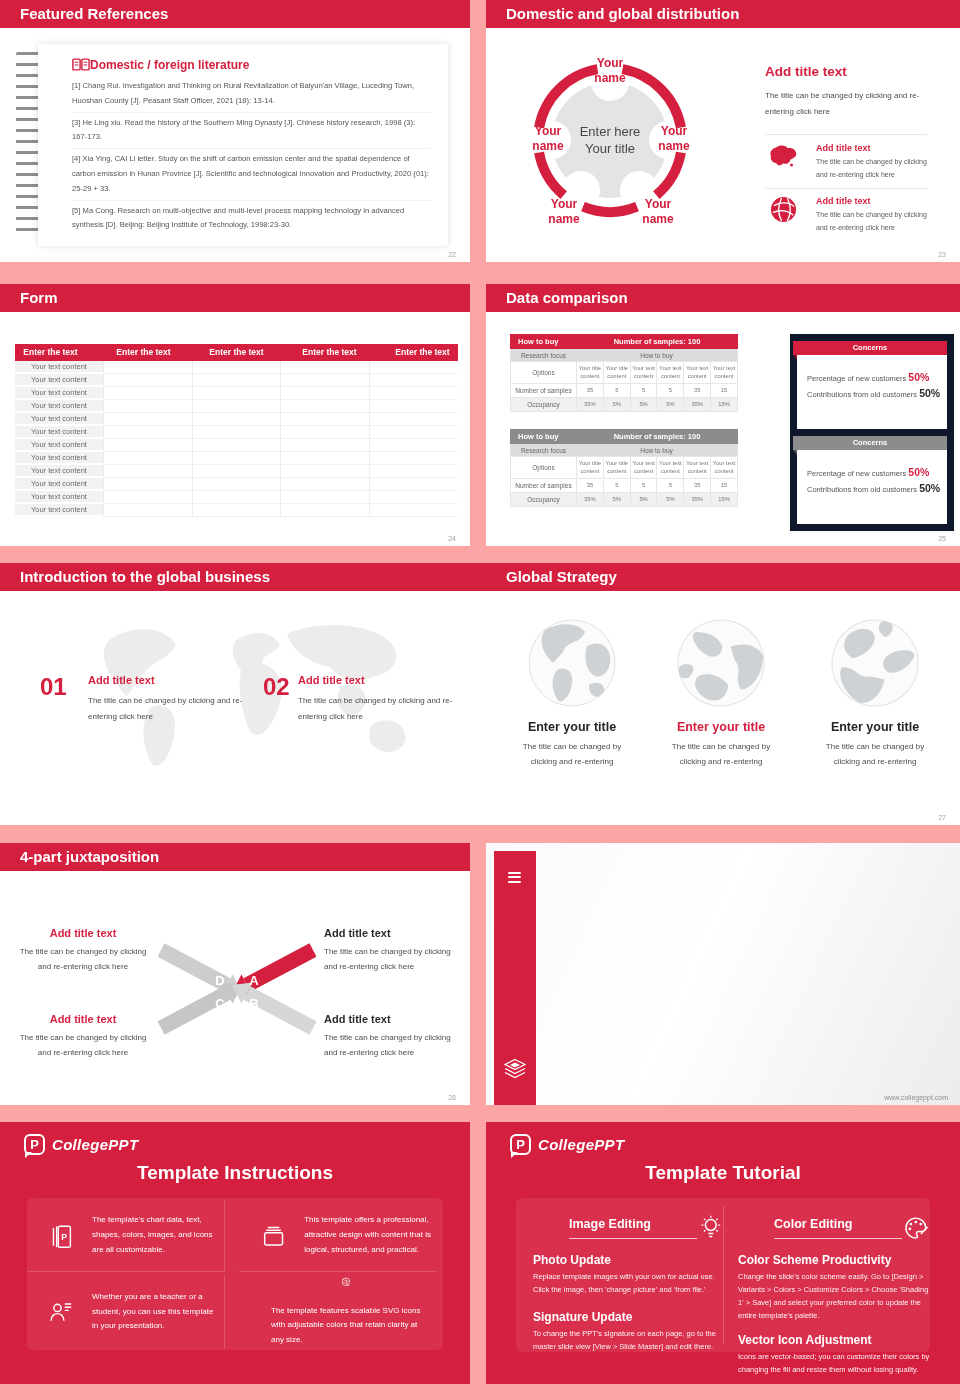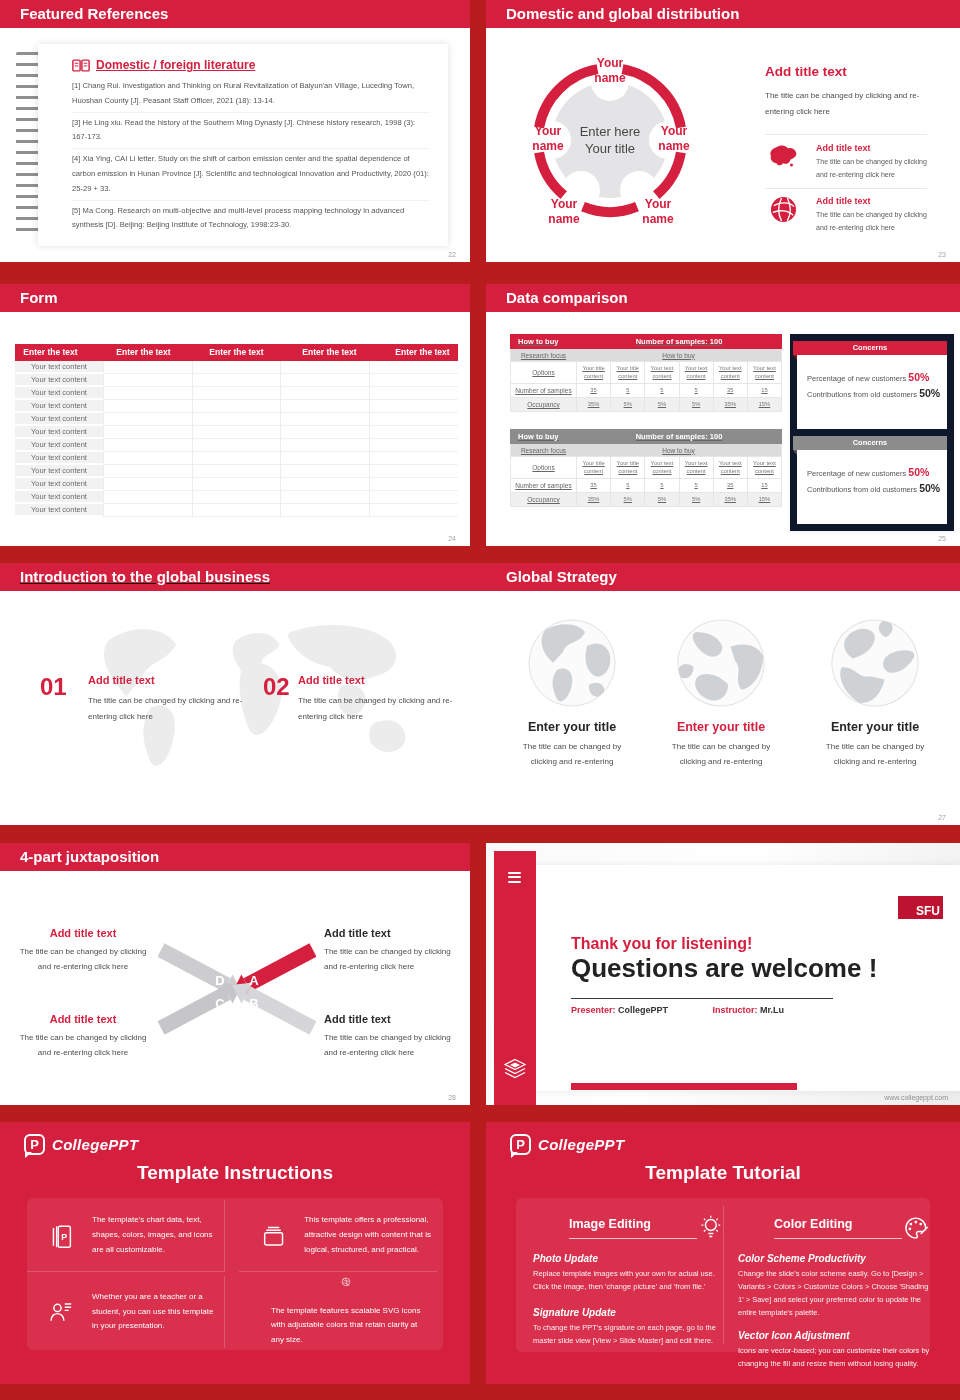--- a/index.html
+++ b/index.html
@@ -1,47 +1,47 @@
 <!DOCTYPE html>
 <html><head>
 <meta charset="utf-8">
 <style>
   :root{ --red:#d51f3e; --redDark:#a8152f; --grayHdr:#8c8c8c; }
   html,body{margin:0;padding:0;}
   body{font-family:"Liberation Sans",sans-serif;}
-  .sheet{position:relative;width:960px;height:1400px;background:#b91c1c;overflow:hidden;}
+  .sheet{position:relative;width:960px;height:1400px;background:#fca5a5;overflow:hidden;}
   .abs{position:absolute;}
   .slide{position:absolute;width:474px;height:262px;background:#fff;overflow:hidden;}
   .bar{height:28px;background:var(--red);color:#fff;font-size:15px;font-weight:bold;line-height:28px;padding-left:20px;}
   .pg{position:absolute;right:14px;bottom:4px;font-size:7px;color:#a3a3a3;}
   .rt{color:var(--red);font-weight:bold;}
   .dt{color:#2b2b2b;font-weight:bold;}
   .body-sm{font-size:8px;color:#4d4d4d;line-height:1.95;}
   
   .refcard{position:absolute;left:38px;top:44px;right:22px;bottom:16px;background:#fff;box-shadow:0 0 7px rgba(0,0,0,.13);padding:12px 18px 6px 34px;box-sizing:border-box;}
   .spiral{position:absolute;left:16px;top:52px;width:24px;bottom:24px;background:repeating-linear-gradient(to bottom,#8f8f8f 0 3px,rgba(0,0,0,0) 3px 11px);border-radius:2px;}
-  .refttl{font-size:12px;display:flex;align-items:flex-end;gap:6px;margin:2px 0 4px 0;text-decoration:underline;}
+  .refttl{font-size:12px;display:flex;align-items:flex-start;gap:0;margin:2px 0 4px 0;}
   .refs p{font-size:7.6px;color:#555;line-height:1.95;margin:0;padding:3px 0;border-bottom:1px solid #f1f1f1;}
   .refs p:last-child{border-bottom:none;}
   
   .nname{position:absolute;width:44px;text-align:center;font-size:12px;font-weight:bold;color:var(--red);line-height:1.25;}
   .d2-bigtitle{position:absolute;left:279px;top:64px;font-size:13.5px;}
   .d2-bigbody{position:absolute;left:279px;top:88px;width:155px;}
   .d2-div{position:absolute;left:279px;width:162px;border-top:1px solid #e9e9e9;}
   .d2-item-t{position:absolute;left:330px;font-size:9px;}
   .d2-item-b{position:absolute;left:330px;width:122px;font-size:7px;color:#5a5a5a;line-height:1.8;}
   
   .ftab{position:absolute;left:15px;top:60px;width:443px;}
   .ftab .hrow{display:flex;height:17px;background:var(--red);gap:22px;}
   .ftab .hrow div{flex:1;color:#fff;font-weight:bold;font-size:8.5px;text-align:center;line-height:17px;}
   .ftab .brow{display:flex;height:13px;}
   .ftab .brow .c1{flex:1;background:#f2f2f3;border-bottom:2px solid #fff;font-size:7.5px;color:#6b6b6b;text-align:center;line-height:12px;}
   .ftab .brow .ce{flex:1;background:#fff;border-bottom:1px solid #f0f0f0;border-left:1px solid #ededed;}
   
-  .ctab{position:absolute;left:24px;width:272px;font-size:6.5px;color:#666;text-decoration:underline;}
+  .ctab{position:absolute;left:24px;width:228px;font-size:6.5px;color:#666;}
   .ctab .h{display:flex;height:15px;color:#fff;font-weight:bold;font-size:7.5px;line-height:15px;}
   .ctab .h .a{width:66px;padding-left:8px;box-sizing:border-box;}
   .ctab .h .b{flex:1;text-align:center;}
   .ctab .r{display:flex;border:1px solid #e6e6e6;border-top:none;align-items:stretch;}
   .ctab .lab{width:65px;display:flex;align-items:center;justify-content:center;text-align:center;}
   .ctab .span{flex:1;display:flex;align-items:center;justify-content:center;}
   .ctab .cells{flex:1;display:flex;}
   .ctab .cells div{flex:1;border-left:1px solid #e6e6e6;display:flex;align-items:center;justify-content:center;text-align:center;font-size:5.8px;color:#777;line-height:1.3;padding:1px;}
   .concern{position:absolute;left:304px;width:150px;height:88px;background:#fff;border:7px solid #0f172a;box-shadow:0 1px 4px rgba(0,0,0,.06);}
   .concern .rib{position:absolute;left:-4px;right:0;top:0;height:14px;color:#fff;font-weight:bold;font-size:7.5px;text-align:center;line-height:14px;}
@@ -72,21 +72,21 @@
   .bub{width:21px;height:21px;border:2px solid #fff;border-radius:6px;position:relative;display:flex;align-items:center;justify-content:center;font-weight:bold;font-size:13px;color:#fff;box-sizing:border-box;}
   .bub:after{content:"";position:absolute;left:-1px;bottom:-5px;width:0;height:0;border-top:6px solid #fff;border-right:7px solid transparent;}
   .brandname{font-size:15px;font-weight:bold;font-style:italic;letter-spacing:.3px;}
   .bigt{position:absolute;left:0;right:0;top:40px;text-align:center;color:#fff;font-size:19px;font-weight:bold;}
   .panel{position:absolute;background:rgba(255,255,255,.08);border-radius:6px;}
   .cell9{position:absolute;display:flex;gap:16px;align-items:center;width:198px;height:72px;box-sizing:border-box;padding:0 4px 0 20px;}
   .cell9 .tx{font-size:8px;color:#fff;line-height:1.85;width:150px;}
   .tut{position:absolute;width:192px;color:#fff;}
   .tut .hd{display:flex;align-items:center;justify-content:flex-end;margin-left:36px;}
   .tut .hd .hx{font-size:12.5px;font-weight:bold;border-bottom:1px solid rgba(255,255,255,.7);padding-bottom:7px;width:130px;}
-  .tut .sh{font-size:10px;font-weight:bold;margin-top:11px;font-style:italic;}
+  .tut .sh{font-size:12px;font-weight:bold;margin-top:11px;}
   .tut .sb{font-size:7.5px;line-height:1.75;color:rgba(255,255,255,.93);margin-top:3px;}
 </style>
 </head>
 <body>
 
 <div class="sheet">
 
   <div class="slide" style="left:0;top:0;width:470px;">
     <div class="bar">Featured References</div>
     <div class="spiral"></div>
@@ -364,21 +364,21 @@
     </div>
     <div class="concern" style="top:145px;">
       <div class="rib" style="background:var(--grayHdr);">Concerns</div>
       <div class="fold" style="border-top-color:#565656;"></div>
       <div class="ln" style="top:30px;"><span>Percentage of new customers</span> <b class="rt">50%</b></div>
       <div class="ln" style="top:46px;"><span>Contributions from old customers</span> <b class="dt">50%</b></div>
     </div>
     <div class="pg">25</div>
   </div>
 
-  <div class="slide" style="left:0;top:563px;width:528px;text-decoration:underline;">
+  <div class="slide" style="left:0;top:563px;width:528px;">
     <div class="bar">Introduction to the global business</div>
     <svg class="abs" style="left:80px;top:44px;opacity:.9" width="370" height="205" viewBox="0 0 200 110">
       <g fill="#ebebeb">
         <path d="M15,18 C28,8 46,10 52,20 C46,30 38,28 33,38 L25,48 C17,38 9,28 15,18 Z"></path>
         <path d="M38,54 C47,50 53,57 51,68 C49,81 42,90 38,83 C33,72 33,62 38,54 Z"></path>
         <path d="M84,18 C94,11 104,13 108,20 C104,26 100,24 98,30 C107,32 111,41 108,52 C104,66 95,74 91,65 C87,54 85,44 87,34 C83,28 81,23 84,18 Z"></path>
         <path d="M112,14 C131,6 157,9 167,18 C175,26 170,35 159,37 C150,41 141,39 135,32 C125,30 115,24 112,14 Z"></path>
         <path d="M142,42 C150,40 156,45 154,52 C151,60 143,60 140,53 C139,48 139,44 142,42 Z"></path>
         <path d="M158,63 C167,58 176,62 176,71 C174,80 162,80 157,73 C156,69 156,66 158,63 Z"></path>
       </g>
@@ -467,33 +467,20 @@
       <div class="b">The title can be changed by clicking and re-entering click here</div>
     </div>
     <div class="qblk" style="left:324px;top:170px;">
       <div class="t dt">Add title text</div>
       <div class="b">The title can be changed by clicking and re-entering click here</div>
     </div>
     <div class="pg">28</div>
   </div>
 
   <div class="slide s8" style="left:486px;top:843px;">
-    <div class="s8card">
-      <div class="sfu">SFU</div>
-      <div class="abs rt" style="left:43px;top:70px;font-size:16px;">Thank you for listening!</div>
-      <div class="abs" style="left:43px;top:88px;font-size:26px;font-weight:bold;color:#222;">Questions are welcome !</div>
-      <div class="abs" style="left:43px;top:133px;width:262px;border-top:1px solid #3a3a3a;"></div>
-      <div class="abs" style="left:43px;top:140px;font-size:9px;color:#333;font-weight:bold;">
-        <span class="rt">Presenter:</span>
-        <span>CollegePPT</span>
-        <span class="rt" style="margin-left:42px;">Instructor:</span>
-        <span>Mr.Lu</span>
-      </div>
-      <div class="abs" style="left:43px;top:218px;width:226px;height:7px;background:var(--red);"></div>
-    </div>
     <div class="s8side">
       <div class="hamb abs" style="left:14px;top:18px;">
           <span></span>
           <span></span>
           <span></span>
         </div>
       <svg class="abs" style="left:9px;bottom:26px;" width="24" height="21" viewBox="0 0 24 20">
         <g fill="none" stroke="#fff" stroke-width="1.2">
             <path d="M12,1 L22,6 L12,11 L2,6 Z"></path>
             <path d="M2,10 L12,15 L22,10"></path>

